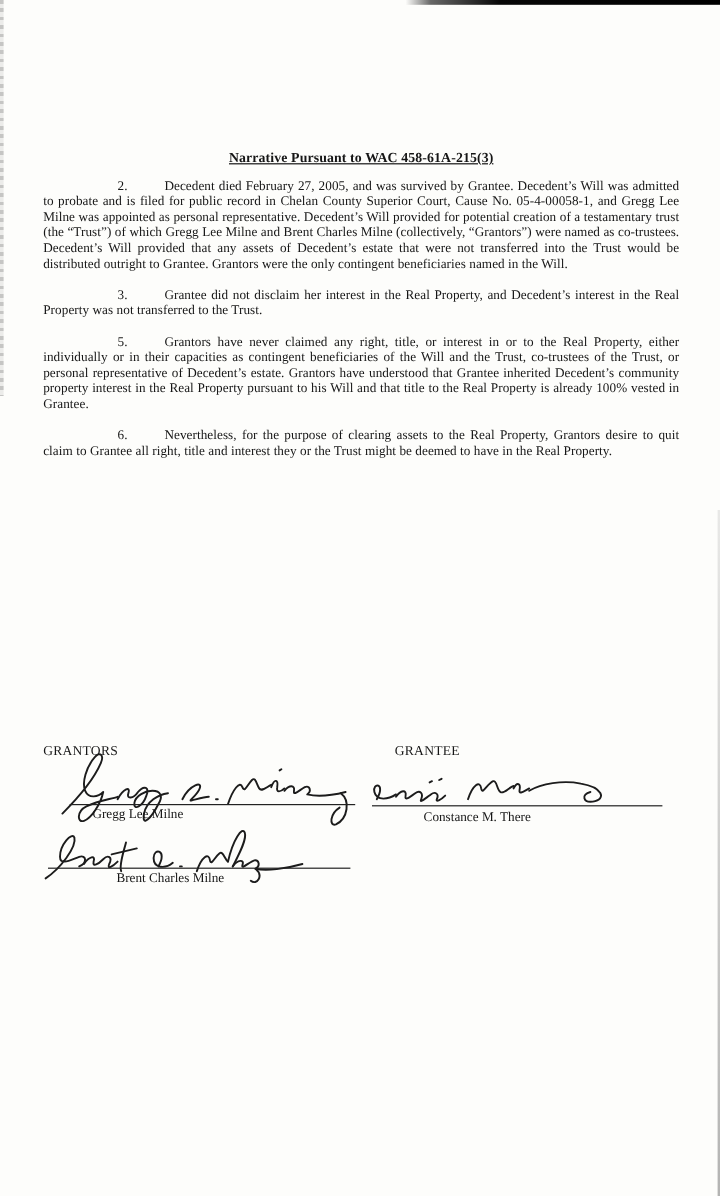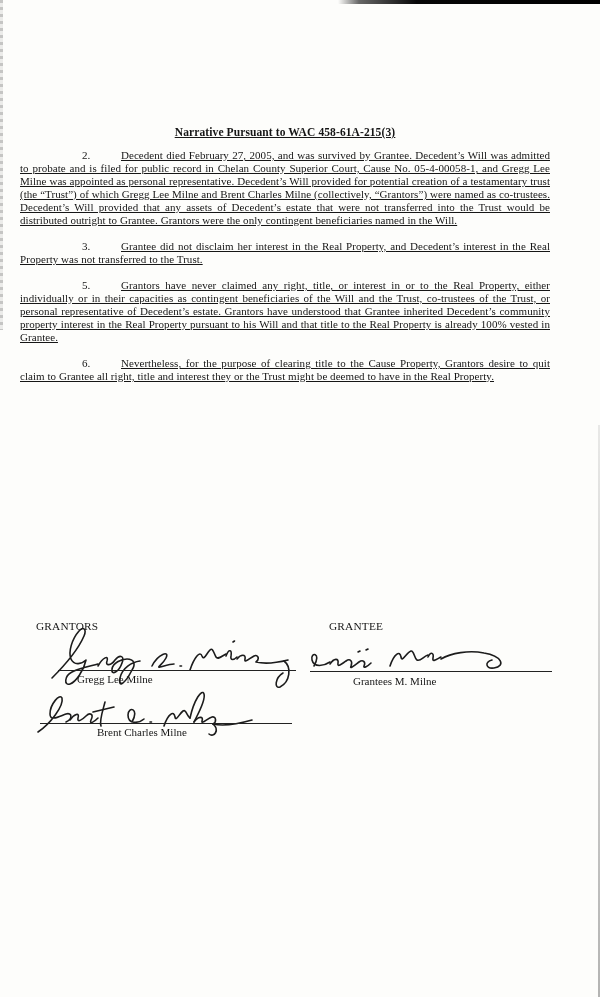--- a/index.html
+++ b/index.html
@@ -32,23 +32,22 @@
     filter: blur(0.3px);
   }
   .artifact-right {
     position: absolute;
     top: 425px; right: 0; bottom: 0;
     width: 2px;
     background: linear-gradient(to bottom, rgba(150,150,150,0.2), rgba(90,90,90,0.45));
   }
   .content {
     position: absolute;
-    left: 20px; top: 0;
+    left: 36px; top: 0;
     width: 530px;
-    text-decoration: underline;
   }
   .doc-title {
     margin: 126px 0 11px 0;
     text-align: center;
     font-size: 11.5px;
     font-weight: bold;
     text-decoration: underline;
     letter-spacing: 0.1px;
   }
   .para {
@@ -105,21 +104,21 @@
 
 
 
     <p class="para"><span class="pnum">2.</span><span>Decedent died February 27, 2005, and was survived by Grantee. Decedent’s Will was admitted to probate and is filed for public record in Chelan County Superior Court, Cause No. 05-4-00058-1, and Gregg Lee Milne was appointed as personal representative. Decedent’s Will provided for potential creation of a testamentary trust (the “Trust”) of which Gregg Lee Milne and Brent Charles Milne (collectively, “Grantors”) were named as co-trustees. Decedent’s Will provided that any assets of Decedent’s estate that were not transferred into the Trust would be distributed outright to Grantee. Grantors were the only contingent beneficiaries named in the Will.</span></p>
 
     <p class="para"><span class="pnum">3.</span><span>Grantee did not disclaim her interest in the Real Property, and Decedent’s interest in the Real Property was not transferred to the Trust.</span></p>
 
 
     <p class="para"><span class="pnum">5.</span><span>Grantors have never claimed any right, title, or interest in or to the Real Property, either individually or in their capacities as contingent beneficiaries of the Will and the Trust, co-trustees of the Trust, or personal representative of Decedent’s estate. Grantors have understood that Grantee inherited Decedent’s community property interest in the Real Property pursuant to his Will and that title to the Real Property is already 100% vested in Grantee.</span></p>
 
-    <p class="para"><span class="pnum">6.</span><span>Nevertheless, for the purpose of clearing title to the Cause Property, Grantors desire to quit claim to Grantee all right, title and interest they or the Trust might be deemed to have in the Real Property.</span></p>
+    <p class="para"><span class="pnum">6.</span><span>Nevertheless, for the purpose of clearing assets to the Real Property, Grantors desire to quit claim to Grantee all right, title and interest they or the Trust might be deemed to have in the Real Property.</span></p>
 
 
   </div>
 
   <div class="sig-section">
 
     <div class="sig-label" style="left:0; top:2px;">GRANTORS</div>
     <div class="sig-label" style="left:277px; top:2px;margin-left:16px;">GRANTEE</div>
 
     <svg class="sig-svg" style="left:12px; top:8px;" width="250" height="64" viewBox="0 0 250 64" aria-hidden="true">
@@ -155,17 +154,17 @@
     <svg class="sig-svg" style="left:270px; top:22px;" width="250" height="38" viewBox="0 0 250 38" aria-hidden="true">
       <path d="M8,26 C16,12 4,12 6,20 C8,28 18,26 24,22"></path>
       <path d="M24,24 C28,18 33,18 32,23 C31,28 36,24 40,21 C44,18 47,21 45,26 C43,30 49,25 53,22 C57,19 60,22 58,26 C57,29 62,26 65,23"></path>
       <path d="M52,12 l2,-1"></path>
       <path d="M60,10 l2,-1"></path>
       <path d="M84,26 C88,14 94,10 95,17 C96,23 100,13 105,11 C108,10 108,18 111,20 C114,22 118,16 122,15"></path>
       <path d="M122,17 C125,11 128,13 127,18 C126,23 131,19 135,17"></path>
       <path d="M135,19 C145,13 163,10 178,13 C196,16 200,26 188,28 C180,29 178,22 186,20"></path>
     </svg>
     <div class="sig-line" style="left:274px; top:53px; width:242px;"></div>
-    <div class="sig-name" style="left:276px; top:57px;">Grantees M. Milne</div>
+    <div class="sig-name" style="left:276px; top:57px;">Constance M. There</div>
 
   </div>
 
 </div>
 
 </body></html>

